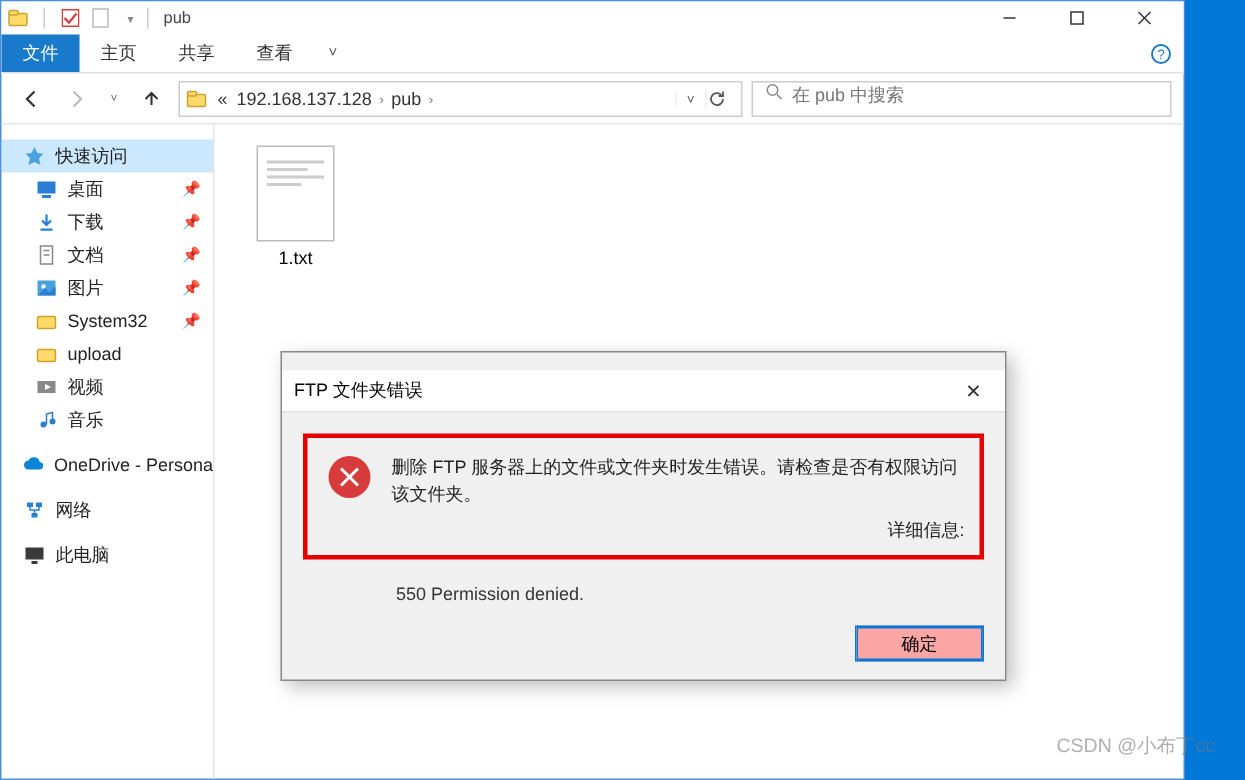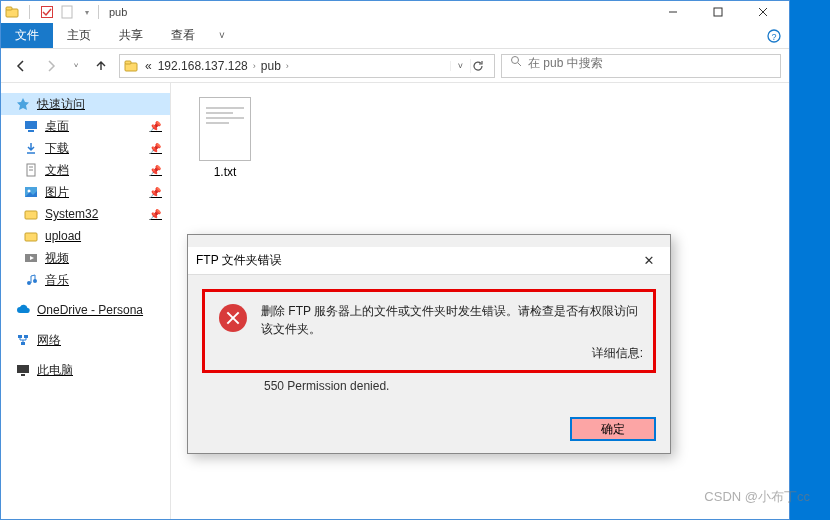--- a/index.html
+++ b/index.html
@@ -29,21 +29,21 @@
   .addr-seg { font-size:12px; padding:0 3px; }
   .addr-crumb { color:#333; }
   .addr-sep { color:#777; font-size:9px; padding:0 2px; }
   .addr-dd { width:20px; text-align:center; color:#555; font-size:9px; border-left:1px solid #eee; margin-left:auto; }
   .addr-refresh { width:24px; text-align:center; color:#555; border-left:1px solid #eee; }
   .search-box { width:280px; height:24px; border:1px solid #ccc; display:flex; align-items:flex-start; padding:0 8px; }
   .search-box .s-icon { color:#888; font-size:11px; margin-right:4px; }
   .search-box input { border:none; outline:none; flex:1; font-size:12px; color:#555; background:transparent; }
 
   .body-row { flex:1; display:flex; min-height:0; }
-  .sidebar { width:170px; border-right:1px solid #e5e5e5; padding:10px 0; overflow:hidden;text-decoration:underline; }
+  .sidebar { width:142px; border-right:1px solid #e5e5e5; padding:10px 0; overflow:hidden; }
   .sb-item { height:22px; display:flex; align-items:center; font-size:12px; padding-left:22px; gap:6px; color:#222; white-space:nowrap; }
   .sb-item.selected { background:#cce8ff; }
   .sb-item .pin { margin-left:auto; margin-right:8px; color:#777; font-size:10px; }
   .sb-icon { width:16px; height:16px; display:flex; align-items:center; justify-content:center; }
   .sb-group { margin-bottom:8px; }
   .sb-top { padding-left:14px !important; }
 
   .content { flex:1; padding:14px; display:flex; gap:18px; align-content:flex-start; position:relative; }
   .file-item { width:80px; text-align:center; font-size:12px; }
   .file-thumb { width:52px; height:64px; margin:0 auto 4px; border:1px solid #bbb; background:#fff; position:relative; display:flex; align-items:flex-start; justify-content:flex-start; padding:6px; }
@@ -54,21 +54,21 @@
   .dlg-title { height:28px; background:#fff; border-bottom:1px solid #ddd; display:flex; align-items:center; padding:0 8px; font-size:12px;margin-top:12px; }
   .dlg-close { margin-left:auto; width:26px; text-align:center; font-size:13px; color:#333; }
   .dlg-body { padding:14px 14px 8px 14px; }
   .dlg-msg-box { border:3px solid #e60000; padding:10px 10px 8px 14px; display:flex; gap:14px; background:#f0f0f0; }
   .dlg-err-icon { width:28px; height:28px; background:#d83b3b; border-radius:50%; flex-shrink:0; position:relative; margin-top:2px; }
   .dlg-err-icon::before, .dlg-err-icon::after { content:""; position:absolute; left:13px; top:6px; width:2px; height:16px; background:#fff; }
   .dlg-err-icon::before { transform:rotate(45deg); }
   .dlg-err-icon::after { transform:rotate(-45deg); }
   .dlg-msg-text { font-size:12px; color:#222; line-height:1.5; }
   .dlg-detail-label { font-size:12px; margin-top:6px;text-align:right; }
-  .dlg-detail { font-size:12px; margin-left:62px; margin-top:6px; color:#333; }
+  .dlg-detail { font-size:12px; margin-left:62px; margin-top:16px; color:#333; }
   .dlg-btns { position:absolute; right:14px; bottom:12px; }
   .dlg-btn { width:86px; height:24px; border:1px solid #0078d7; background:#fca5a5; font-size:12px; display:flex; align-items:center; justify-content:center; box-shadow:0 0 0 1px #0078d7 inset; }
 
   .watermark { position:absolute; right:20px; bottom:14px; font-size:13px; color:rgba(120,120,120,0.6); font-family:sans-serif; }
 
   svg { display:block; }
 </style>
 </head>
 <body>
 

